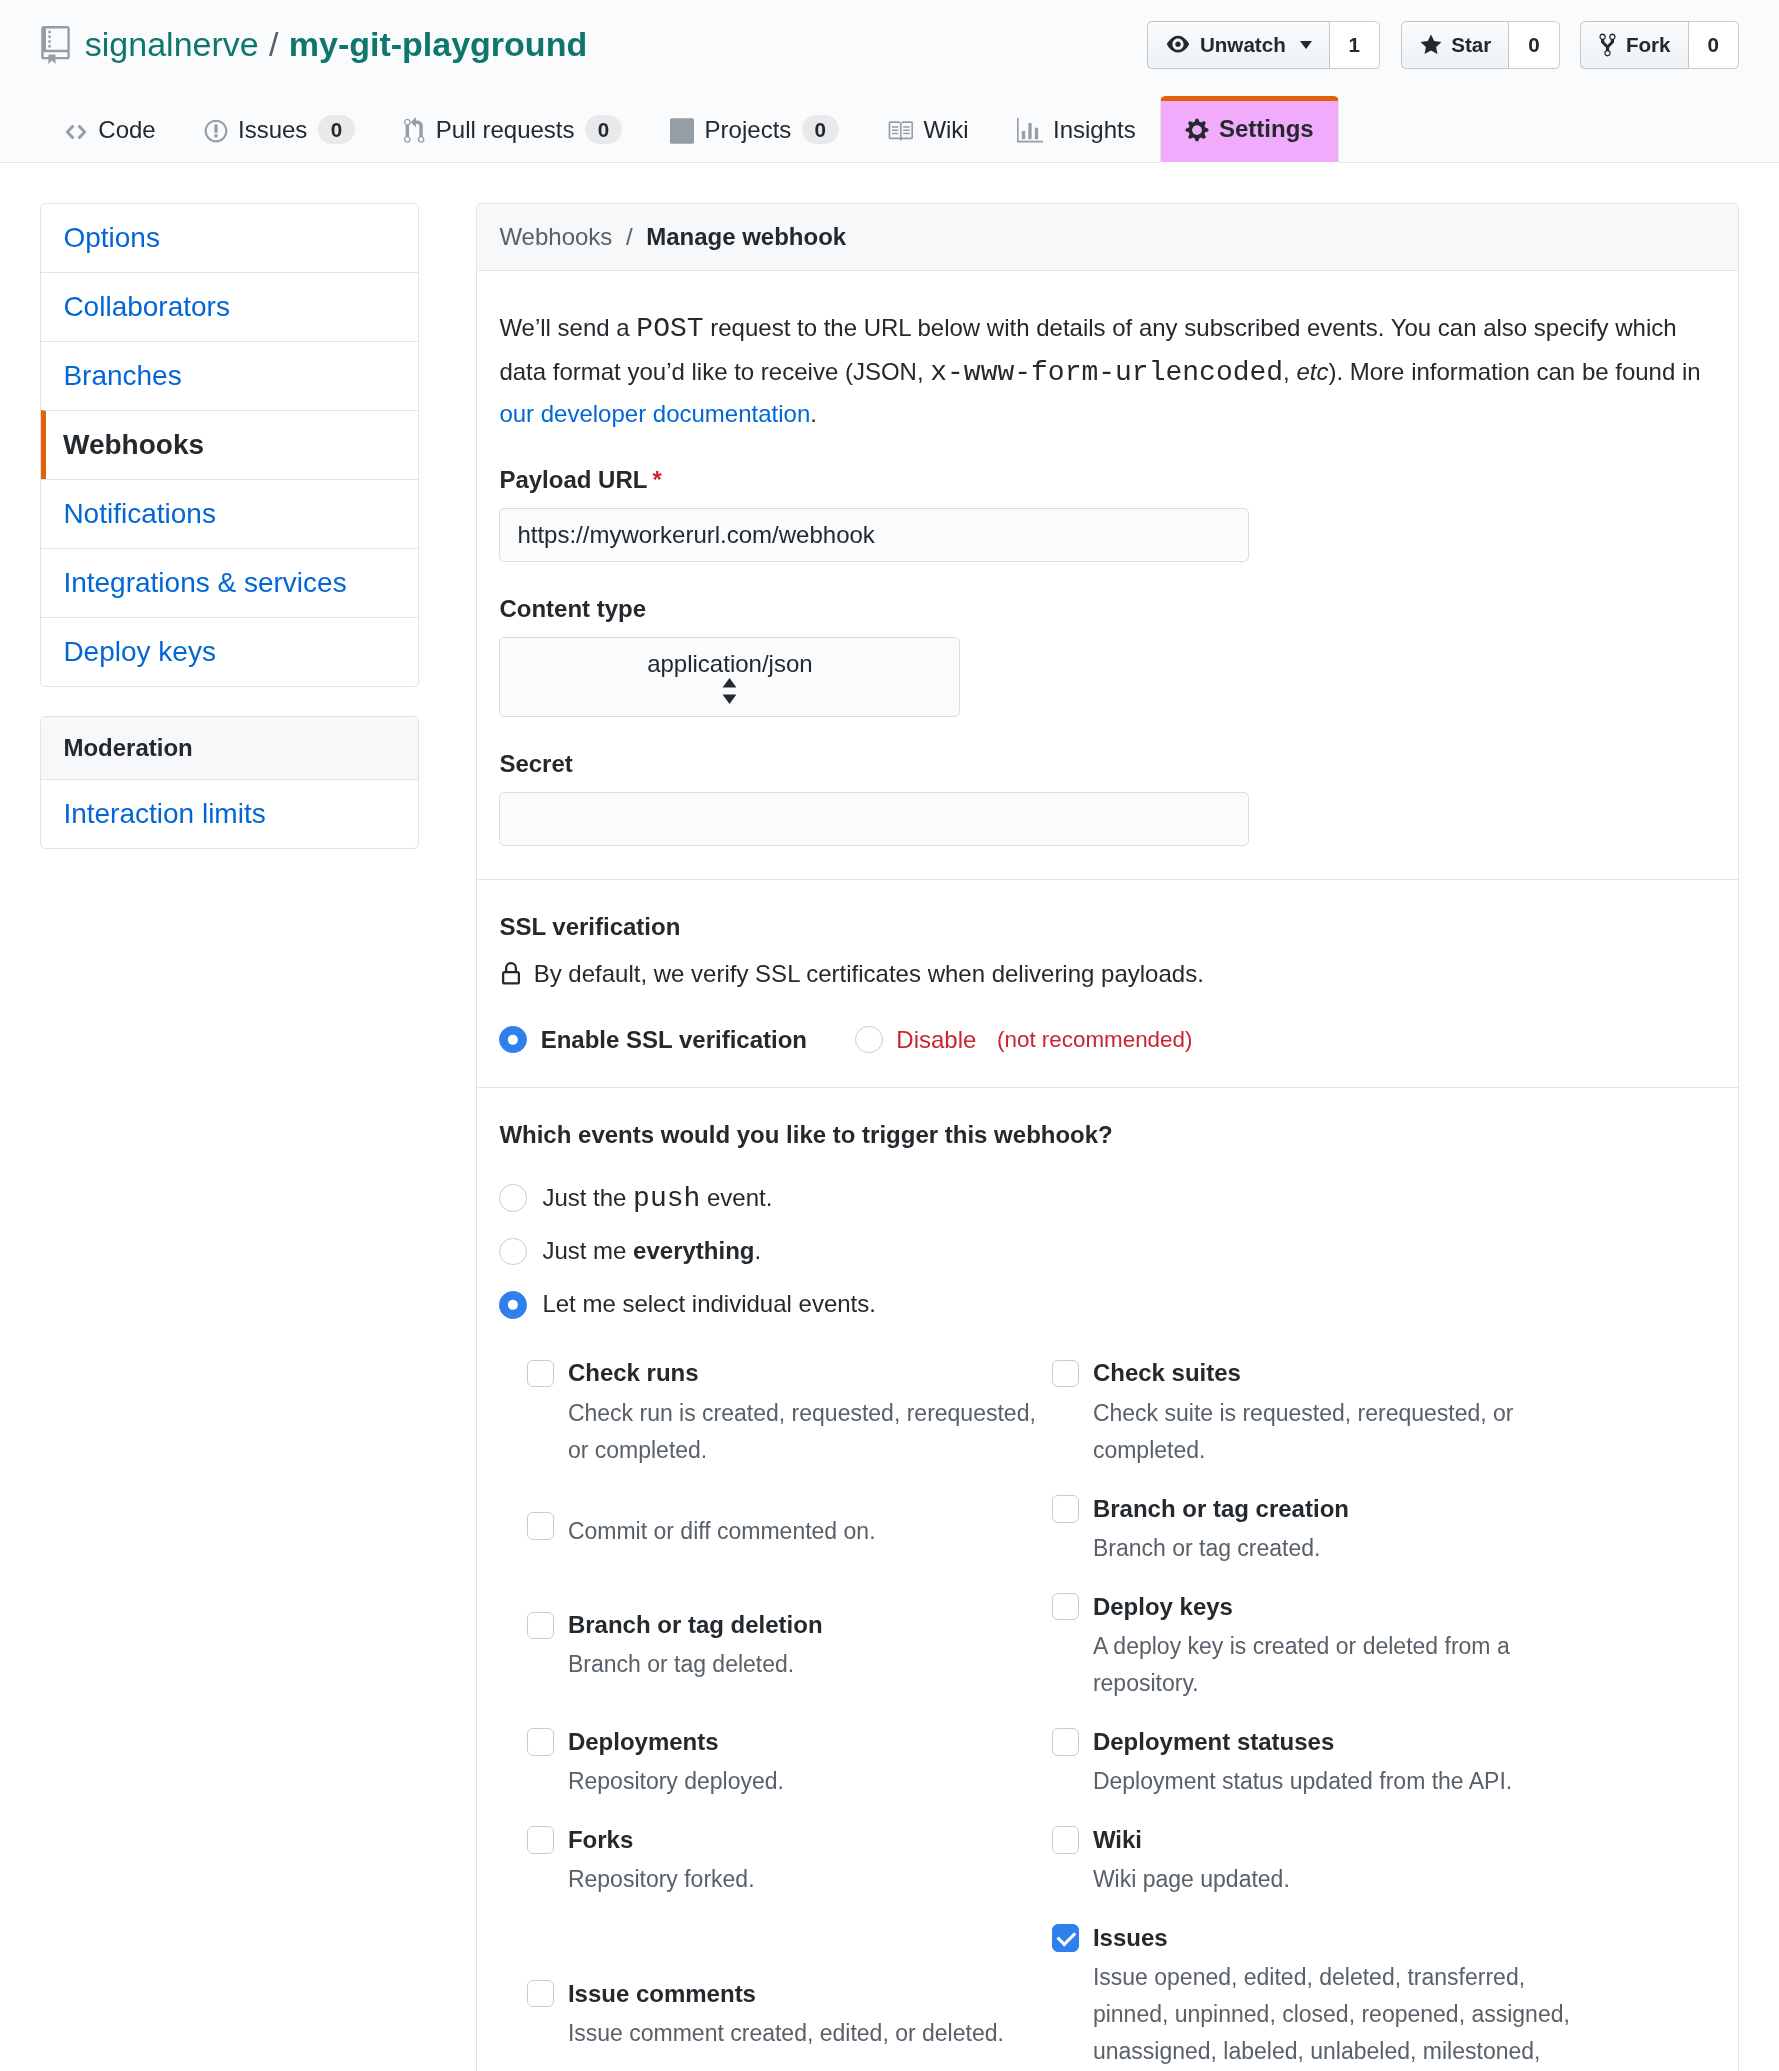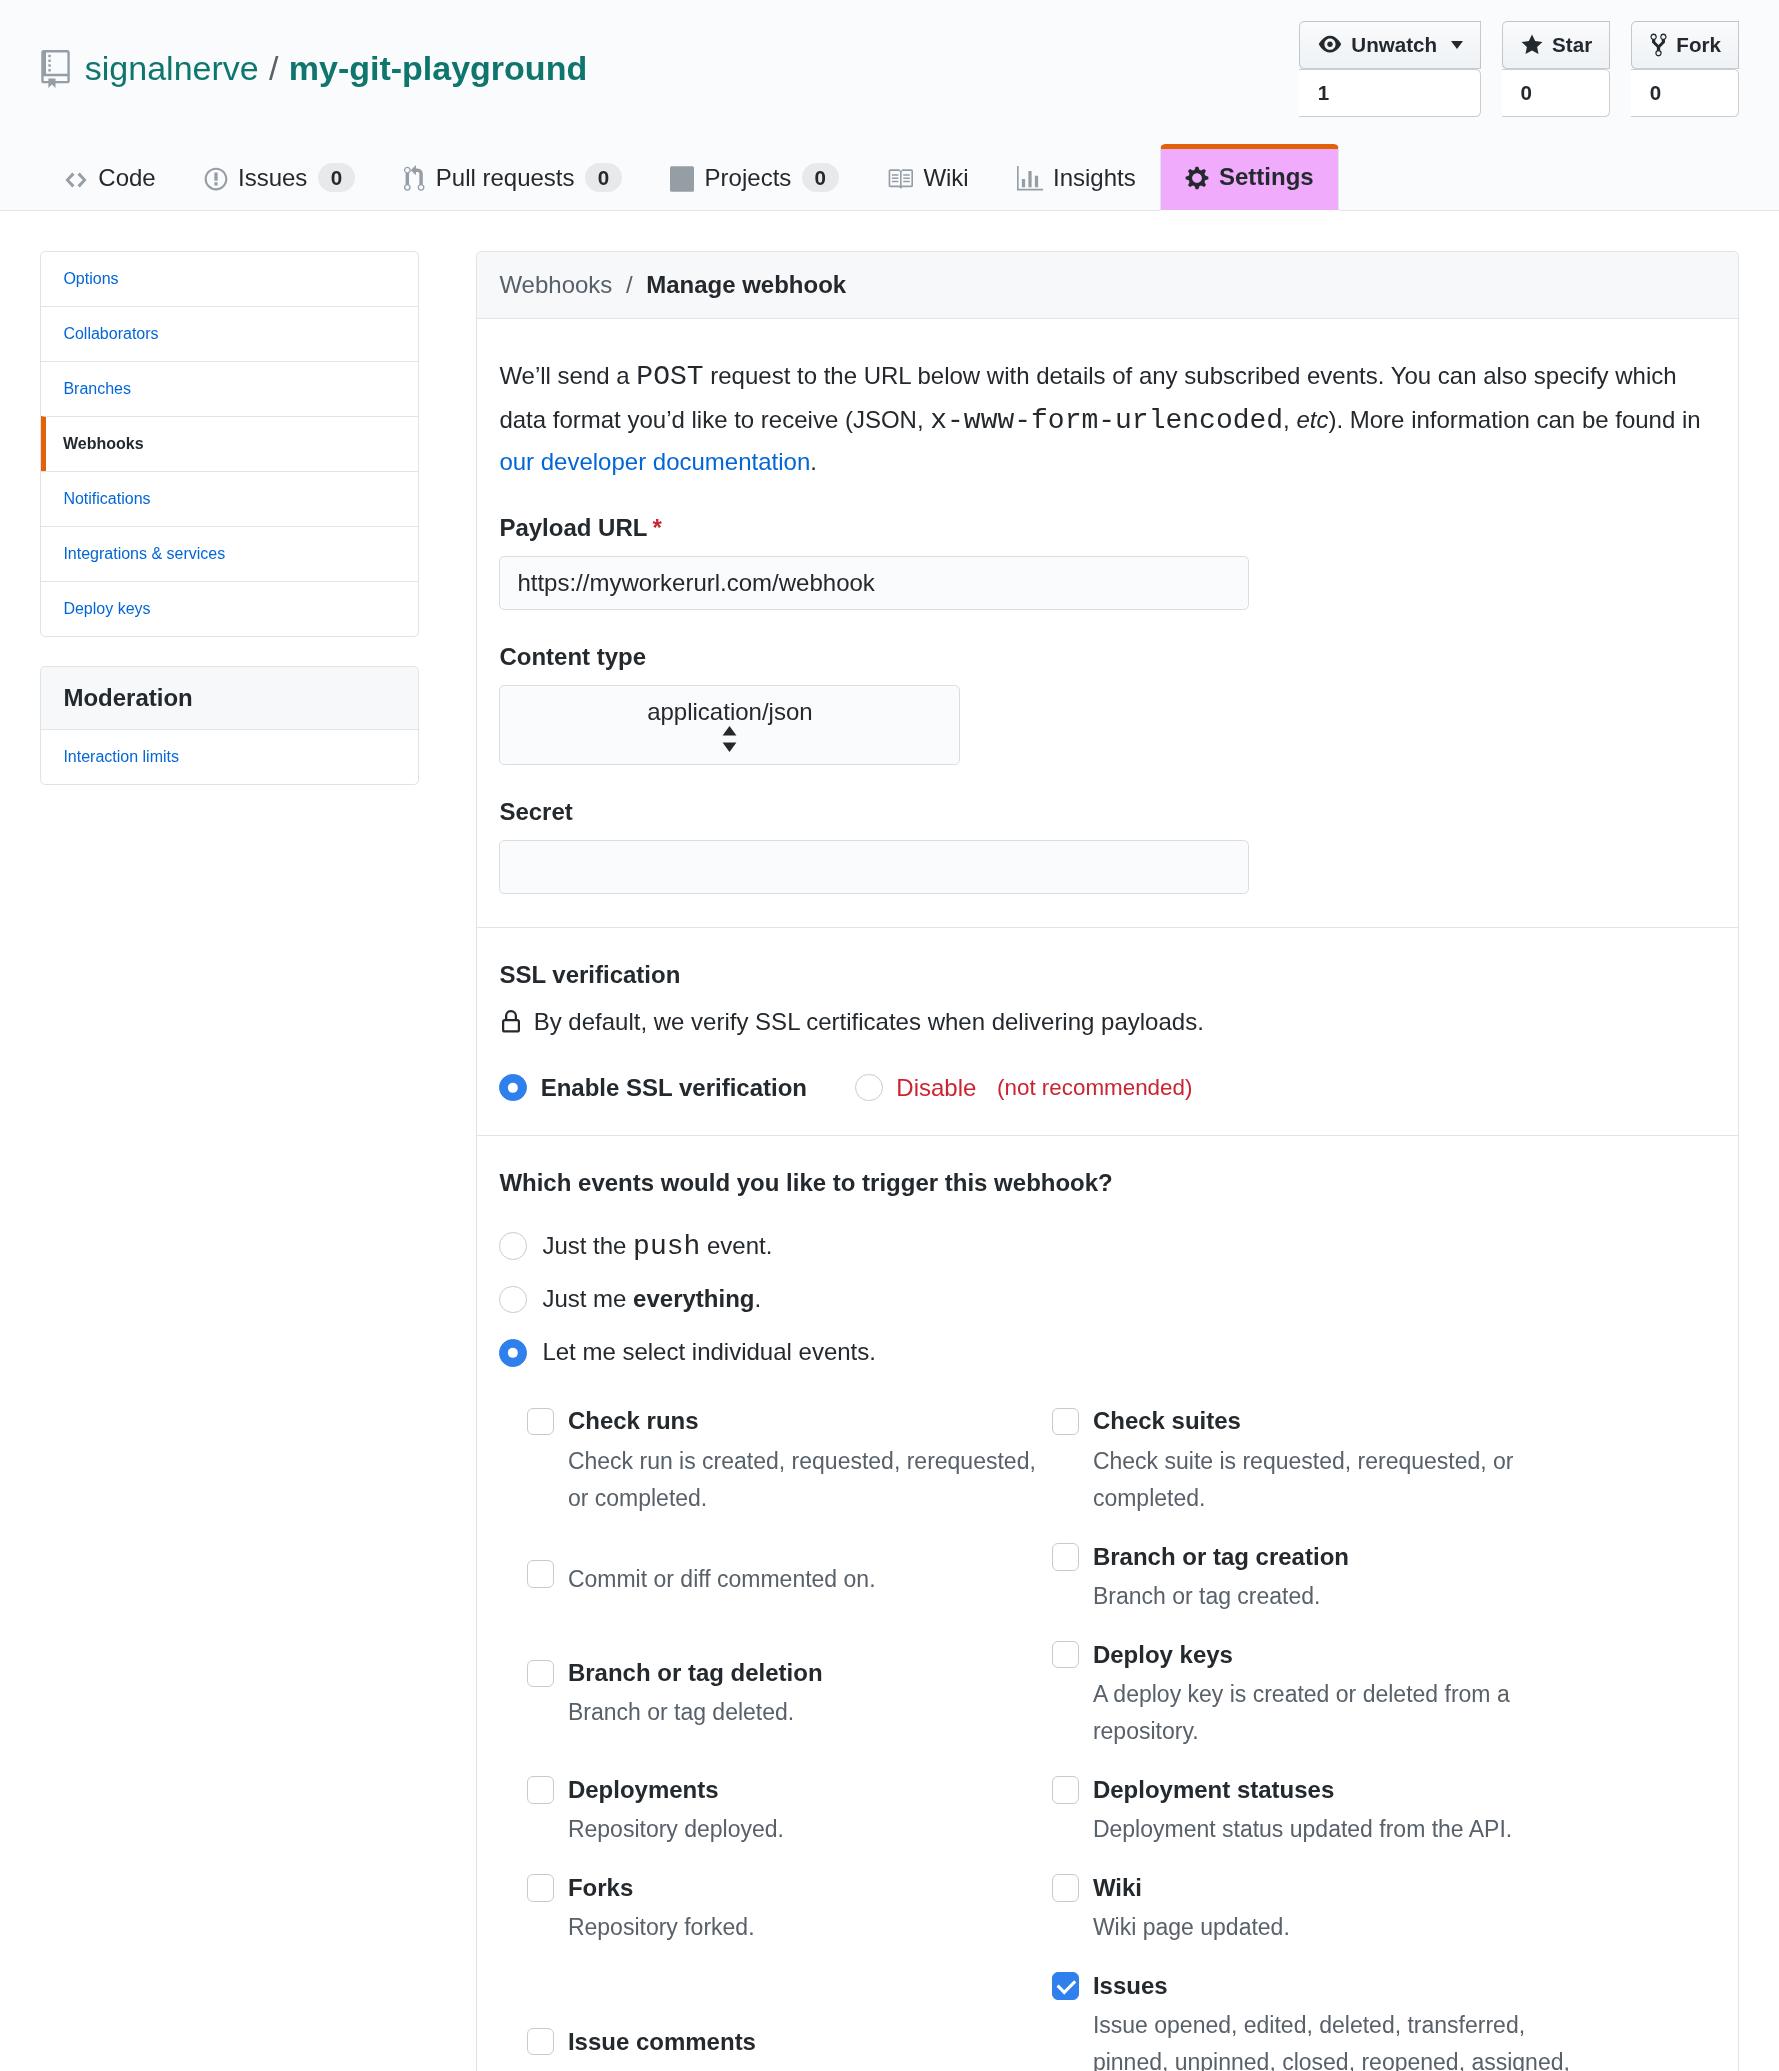--- a/index.html
+++ b/index.html
@@ -9,21 +9,21 @@
 
   
   .top { background:#fafbfc; padding-top:20.6px; }
   .top-inner { padding:0 40px; display:flex; align-items:center; }
   .repo-title { display:flex; align-items:center; font-size:34px; font-weight:400; }
   .repo-title .repo-svg { width:31px; height:38px; fill:#959da5; margin-right:13.8px; }
   .repo-owner, .repo-name { color:#0f766e; }
   .repo-name { font-weight:700; }
   .repo-sep { color:#586069; margin:0 10.3px; }
   .header-actions { margin-left:auto; display:flex; gap:20.6px; }
-  .action-group { display:flex;flex-direction:column; }
+  .action-group { display:flex; }
   .btn { display:flex; align-items:center; gap:8.6px; height:48px; padding:0 17px;
     font-size:20.6px; font-weight:700; color:#24292e; cursor:pointer;
     background:linear-gradient(-180deg,#fafbfc,#eff3f6 90%);
     border:1.7px solid rgba(27,31,35,.22); border-radius:5.2px 0 0 5.2px;
     font-family:inherit; }
   .btn svg { fill:#24292e; }
   .caret { width:0; height:0; border-top:8.6px solid #24292e;
     border-left:6.9px solid transparent; border-right:6.9px solid transparent; margin-left:5.2px; }
   .social-count { display:flex; align-items:center; height:48px; padding:0 19px;
     font-size:20.6px; font-weight:700; color:#24292e; background:#fff;
@@ -40,21 +40,21 @@
   .counter { background:rgba(27,31,35,.08); border-radius:19px; padding:2.6px 13px;
     font-size:20.6px; font-weight:700; color:#24292e; }
 
   
   .content { display:flex; padding:40px; gap:57px; background:#fff; align-items:flex-start; }
 
   
   .sidebar { width:379px; flex-shrink:0; }
   .menu { border:1.7px solid #dfe2e6; border-radius:5.2px; background:#fff; }
   .menu + .menu { margin-top:29px; }
-  .menu-item { display:block; padding:18px 22.4px; font-size:16px; color:#0366d6; }
+  .menu-item { display:block; padding:18px 22.4px; font-size:28px; color:#0366d6; }
   .menu-item + .menu-item { border-top:1.7px solid #e1e4e8; }
   .menu-item.active { color:#24292e; font-weight:700;
     border-left:5.2px solid #e36209; padding-left:17px; }
   .menu-header { padding:17px 22.4px; font-size:24px; font-weight:700; color:#24292e;
     background:#f6f8fa; border-bottom:1.7px solid #e1e4e8; border-radius:5.2px 5.2px 0 0; }
 
   
   .panel { flex:1; min-width:0; border:1.7px solid #dfe2e6; border-radius:5.2px; }
   .panel-header { background:#f6f8fa; border-bottom:1.7px solid #e1e4e8;
     padding:19px 22.4px; font-size:24px; border-radius:5.2px 5.2px 0 0; }

